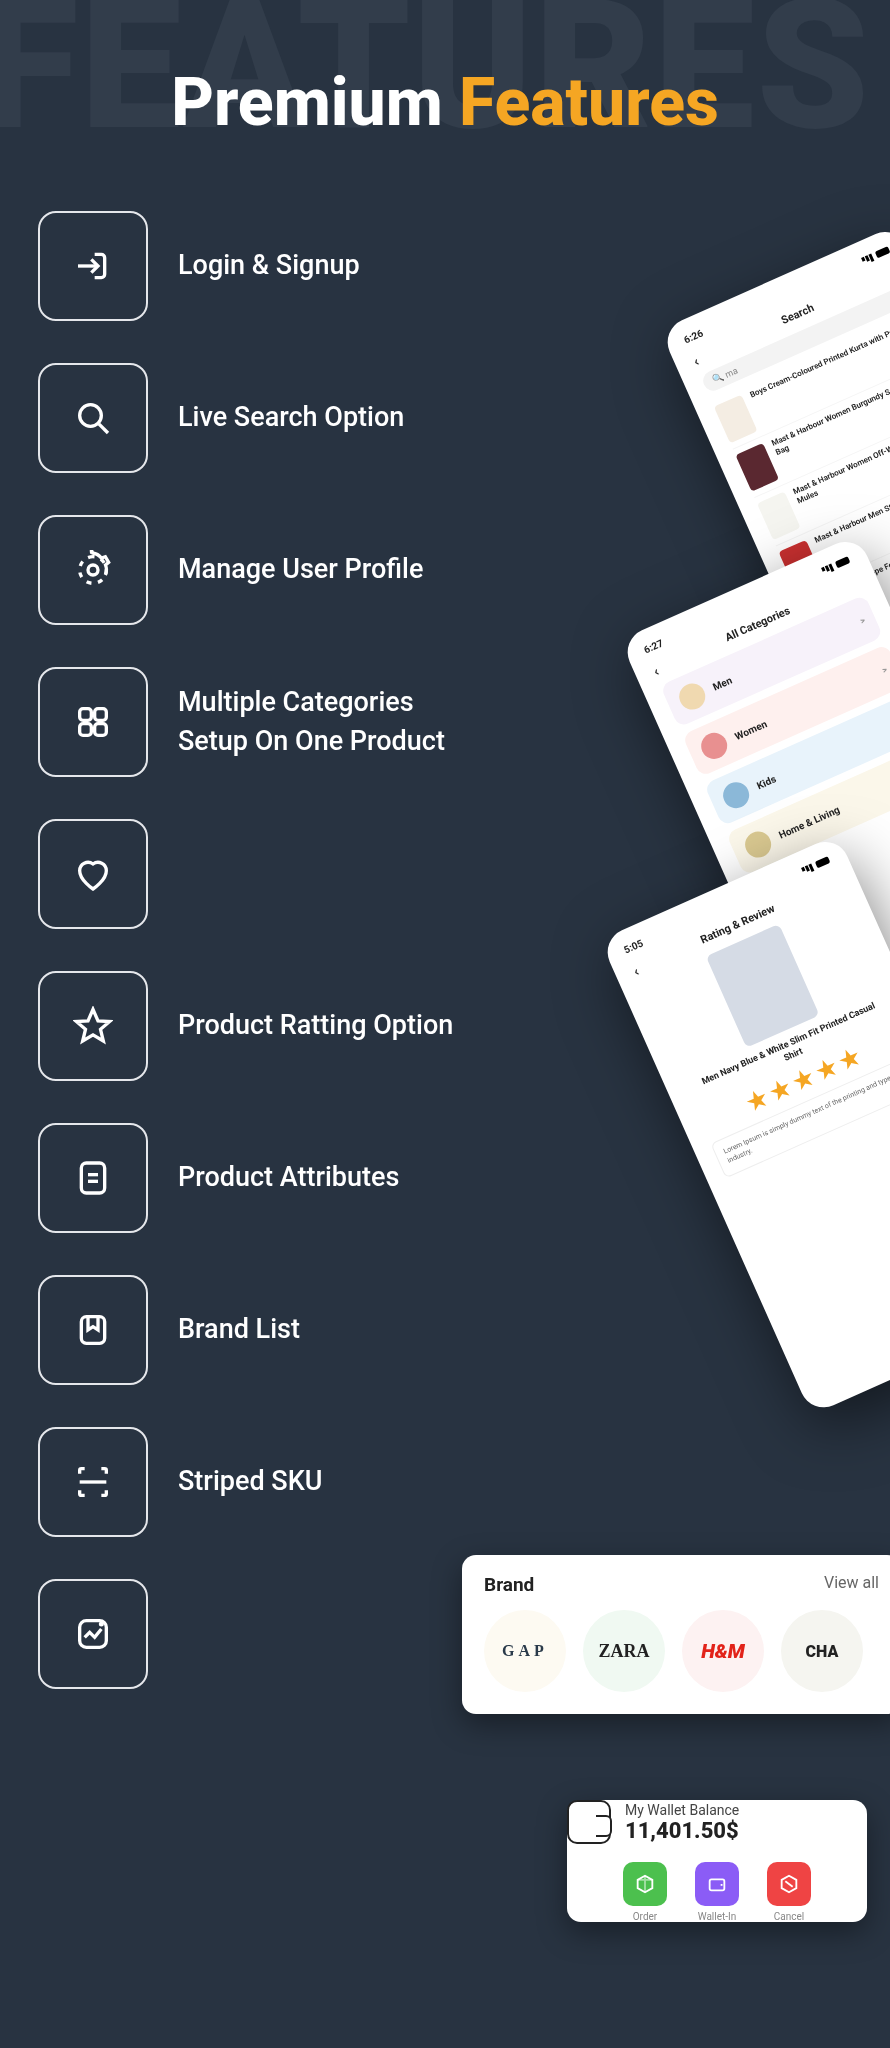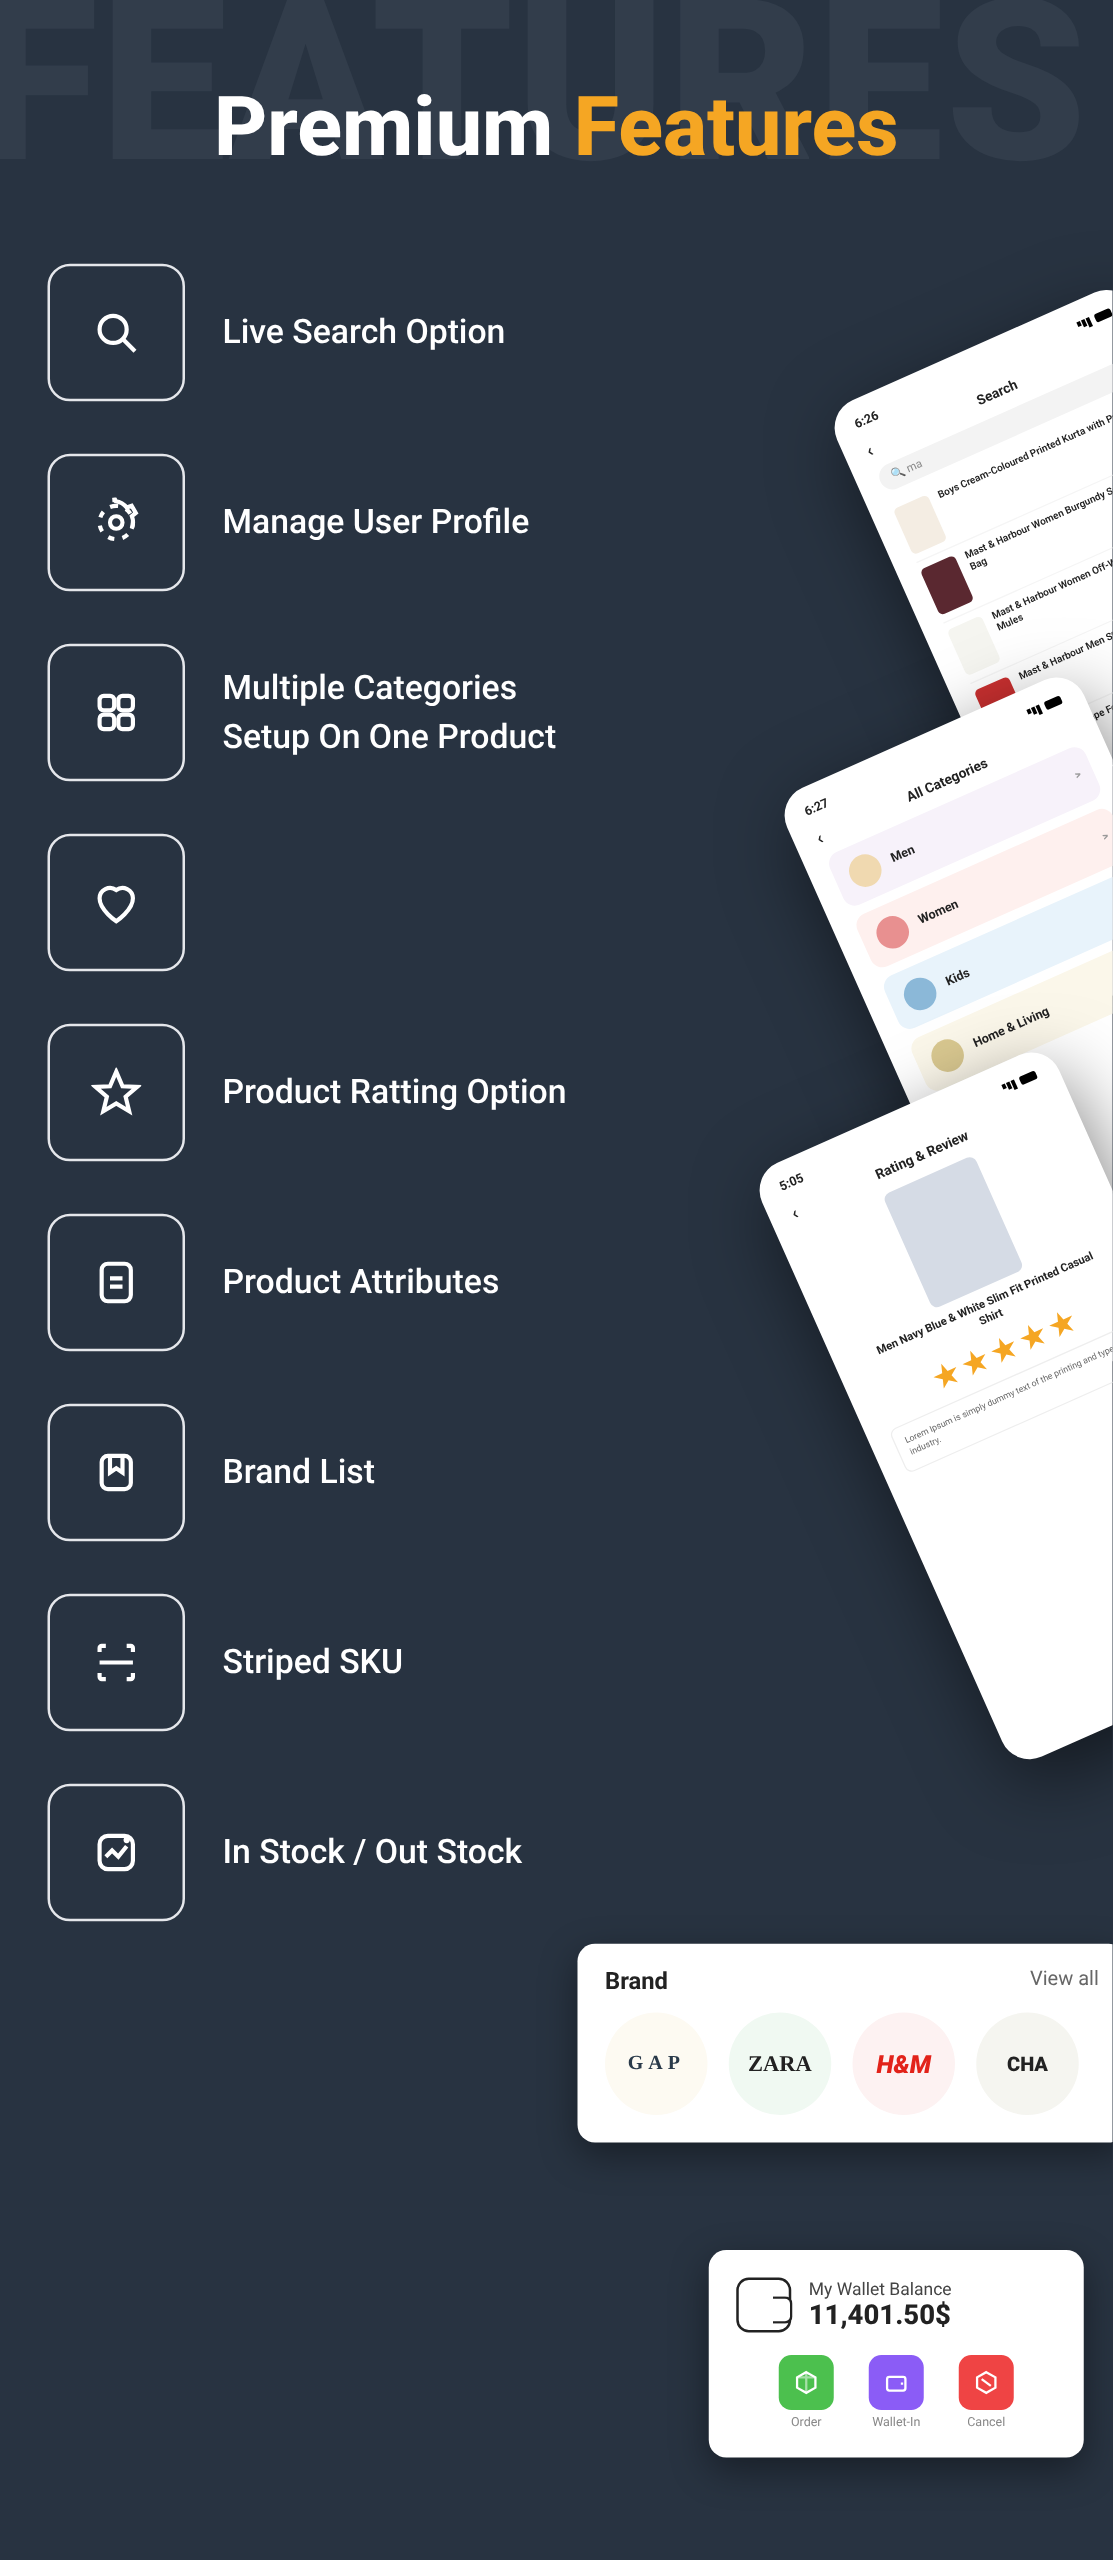--- a/index.html
+++ b/index.html
@@ -112,21 +112,20 @@
   .brand-row { display:flex; gap:17px;}
   .brand-logo { width:82px; height:82px; border-radius:50%; display:flex; align-items:center; justify-content:center; font-weight:700; flex-shrink:0;}
   
   .wallet-card {
     position: absolute;
     top: 1800px;
     left: 567px;
     width: 300px;
     background: #fff;
     border-radius: 14px;
-    padding: 22px;
     box-shadow: 0 10px 30px rgba(0,0,0,.4);
     z-index: 2;
   }
   .wallet-top { display:flex; gap:14px; align-items:center; margin-bottom:18px;}
   .wallet-icon { width:44px; height:44px; border:2.5px solid #222; border-radius:10px; position:relative;}
   .wallet-icon::after { content:""; position:absolute; right:-3px; top:13px; width:14px; height:18px; border:2.5px solid #222; border-left:none; border-radius:0 6px 6px 0; background:#fff;}
   .wallet-label { font-size:14px; color:#444;}
   .wallet-amount { font-size:22px; font-weight:800; color:#222;}
   .wallet-actions { display:flex; justify-content:center; gap:28px;}
   .wallet-act { text-align:center;}
@@ -137,20 +136,30 @@
 <body>
 
 <div class="bg-text">FEATURES</div>
 
 <h1 class="title">
   <span class="t1">Premium </span><span class="t2">Features</span>
 </h1>
 
 <div class="features">
 
+  <div class="feature">
+    <div class="icon-box">
+      <svg viewBox="0 0 24 24">
+          <path d="M13 5h4a2 2 0 0 1 2 2v10a2 2 0 0 1-2 2h-4"></path>
+          <path d="M3 12h12"></path>
+          <path d="M11 8l4 4-4 4"></path>
+        </svg>
+    </div>
+    <div class="feature-label">Login &amp; Signup</div>
+  </div>
 
   <div class="feature">
     <div class="icon-box">
       <svg viewBox="0 0 24 24">
           <circle cx="10.5" cy="10.5" r="6.5"></circle>
           <line x1="15.5" y1="15.5" x2="21" y2="21"></line>
         </svg>
     </div>
     <div class="feature-label">Live Search Option</div>
   </div>
@@ -227,21 +236,20 @@
   </div>
 
   <div class="feature">
     <div class="icon-box">
       <svg viewBox="0 0 24 24">
           <rect x="4" y="4" width="16" height="16" rx="4"></rect>
           <polyline points="7 14 10 11 13 14 17 9"></polyline>
           <circle cx="17" cy="6" r="1.5" fill="#fff" stroke="none"></circle>
         </svg>
     </div>
-    <div class="feature-label">In Stock / Out Stock</div>
   </div>
 
 </div>
 
 <div class="mockup1">
   <div class="mockup-status">
     <span>6:26</span>
     <div class="bars">
         <span style="height:4px"></span>
         <span style="height:6px"></span>

